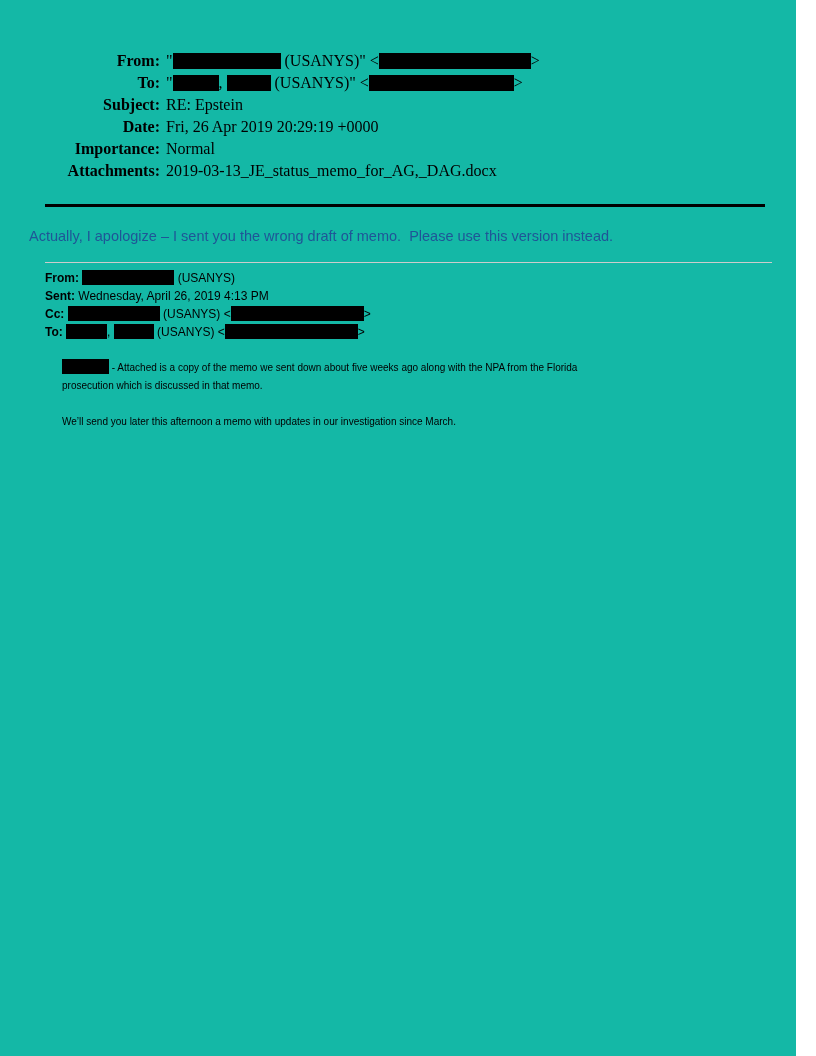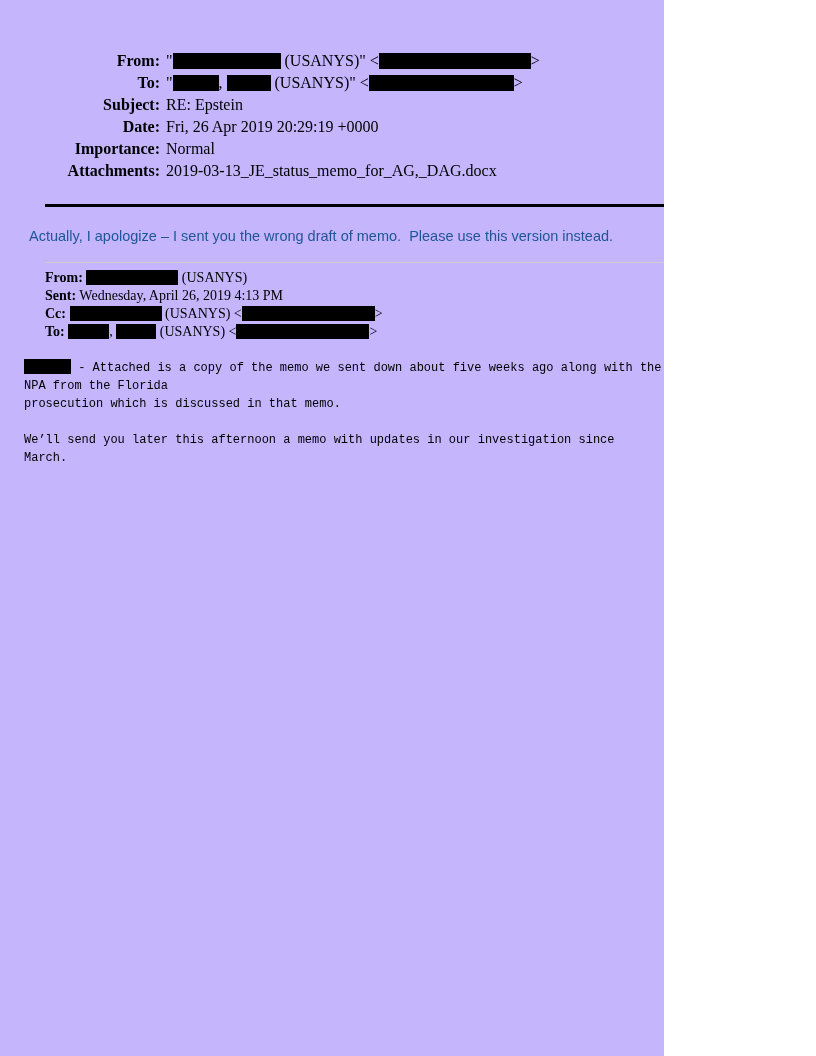--- a/index.html
+++ b/index.html
@@ -1,20 +1,20 @@
 <!DOCTYPE html>
 <html><head>
 <meta charset="utf-8">
 <style>
   html, body { margin: 0; padding: 0; background: #ffffff; }
   .page {
     position: relative;
-    width: 664px;
+    width: 796px;
     height: 1056px;
-    background: #c4b5fd;
+    background: #14b8a6;
     overflow: hidden;
     box-sizing: border-box;
     padding-top: 50px;
   }
 
   
   .hdr {
     display: grid;
     grid-template-columns: 120px auto;
     column-gap: 6px;
@@ -60,33 +60,33 @@
     font-family: "Liberation Sans", "DejaVu Sans", sans-serif;
     font-size: 14.5px;
     line-height: 18px;
     color: #1F5597;
     white-space: pre-wrap;
   }
 
   
   .qhdr {
     margin: 6px 0 0 45px;
-    font-family: Liberation Serif, serif;
-    font-size: 14px;
+    font-family: Liberation Sans, sans-serif;
+    font-size: 12px;
     line-height: 18px;
     color: #000000;
   }
   .qline { white-space: pre-wrap; }
   .qlabel { font-weight: bold; }
 
   
   .mailbody {
-    margin: 18px 0 0 24px;
-    font-family: Liberation Mono, monospace;
-    font-size: 12px;
+    margin: 18px 0 0 62px;
+    font-family: Liberation Sans, sans-serif;
+    font-size: 10px;
     line-height: 18px;
     color: #000000;
   }
   .mailbody p { margin: 0; white-space: pre-wrap; }
   .mailbody p + p { margin-top: 18px; }
 </style>
 </head>
 <body>
 
 <div class="page">

